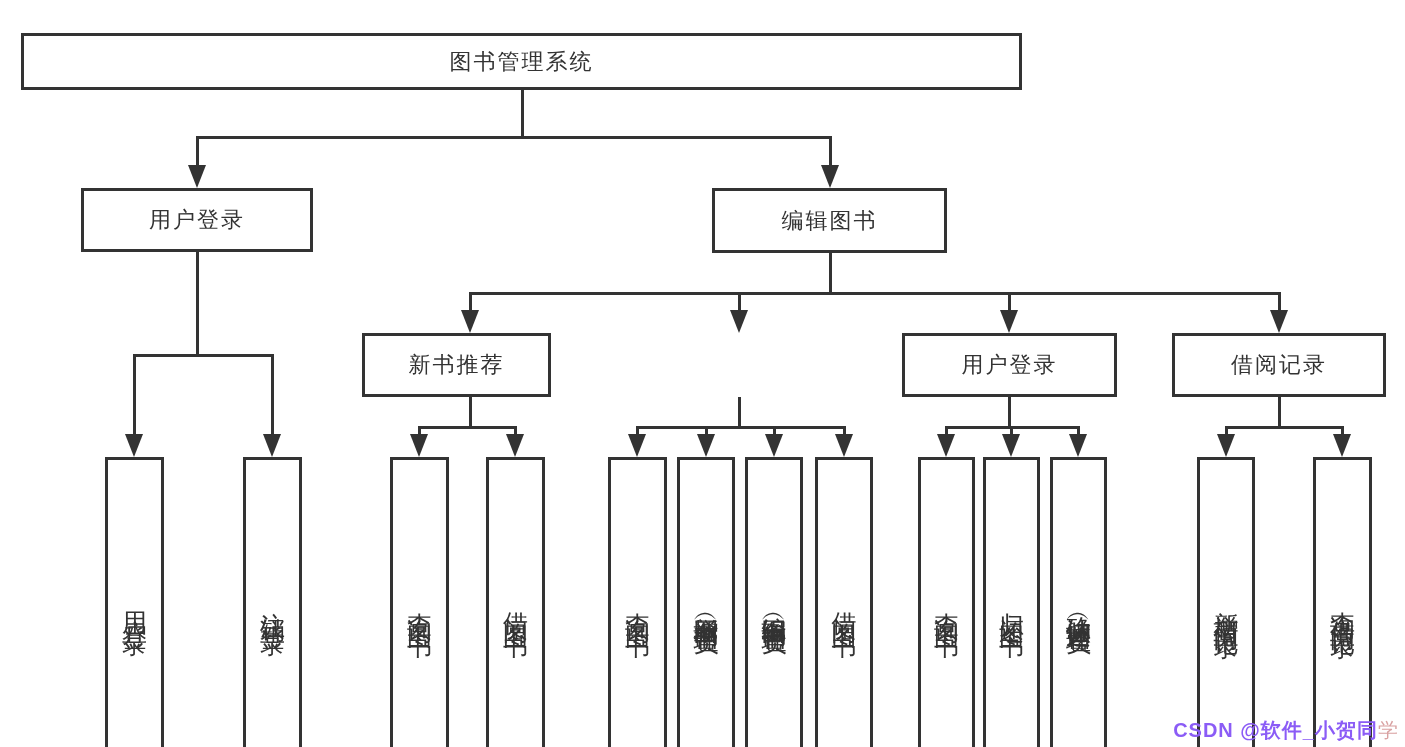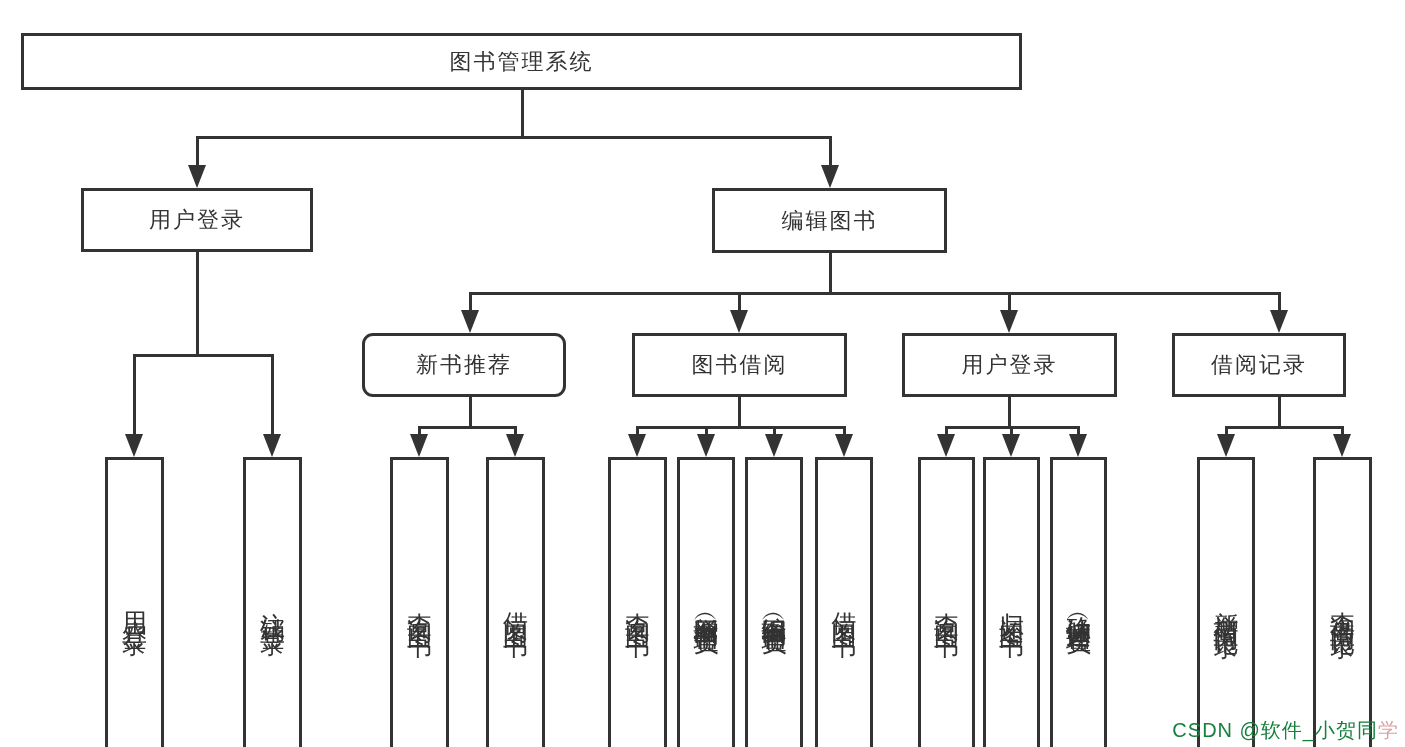--- a/index.html
+++ b/index.html
@@ -80,30 +80,27 @@
 <div id="stage" style="--line: #333333; --text: #333333; --boxbg: #ffffff;">
     <div class="node hnode" style="left: 21px; top: 13px; width: 1001px; height: 57px;">
       <span>图书管理系统</span>
     </div>
     <div class="node hnode" style="left: 81px; top: 168px; width: 232px; height: 64px;">
       <span>用户登录</span>
     </div>
     <div class="node hnode" style="left: 712px; top: 168px; width: 235px; height: 65px;">
       <span>编辑图书</span>
     </div>
-    <div class="node hnode" style="left: 362px; top: 313px; width: 204px; height: 64px; border-radius: 11px;">
+    <div class="node hnode" style="left: 362px; top: 313px; width: 189px; height: 64px;">
       <span>新书推荐</span>
-    </div>
-    <div class="node hnode" style="left: 632px; top: 313px; width: 215px; height: 64px;">
-      <span>图书借阅</span>
     </div>
     <div class="node hnode" style="left: 902px; top: 313px; width: 215px; height: 64px;">
       <span>用户登录</span>
     </div>
-    <div class="node hnode" style="left: 1172px; top: 313px; width: 174px; height: 64px;">
+    <div class="node hnode" style="left: 1172px; top: 313px; width: 214px; height: 64px;">
       <span>借阅记录</span>
     </div>
     <div class="node vnode short" style="left: 105px; top: 437px; width: 59px; height: 298px;">
       <span>用户登录</span>
     </div>
     <div class="node vnode short" style="left: 243px; top: 437px; width: 59px; height: 298px;">
       <span>注销登录</span>
     </div>
     <div class="node vnode short" style="left: 390px; top: 437px; width: 59px; height: 298px;">
       <span>查询图书</span>
@@ -185,13 +182,13 @@
     <div class="line" style="left: 1076.5px; top: 407px; width: 3px; height: 12px;"></div>
     <div class="arrowhead" style="left: 1069px; top: 414px;"></div>
     <div class="line" style="left: 1277.5px; top: 377px; width: 3px; height: 30px;"></div>
     <div class="line" style="left: 1224.5px; top: 405.5px; width: 119px; height: 3px;"></div>
     <div class="line" style="left: 1224.5px; top: 407px; width: 3px; height: 12px;"></div>
     <div class="arrowhead" style="left: 1217px; top: 414px;"></div>
     <div class="line" style="left: 1340.5px; top: 407px; width: 3px; height: 12px;"></div>
     <div class="arrowhead" style="left: 1333px; top: 414px;"></div>
   </div>
 
-<div class="watermark"><span style="color: #15803d;">CSDN @软件_小贺同</span><span style="color: rgb(217, 162, 162);">学</span></div>
+<div class="watermark"><span style="color: #8b5cf6; font-weight: bold;">CSDN @软件_小贺同</span><span style="color: rgb(217, 162, 162);">学</span></div>
 
 </body></html>

